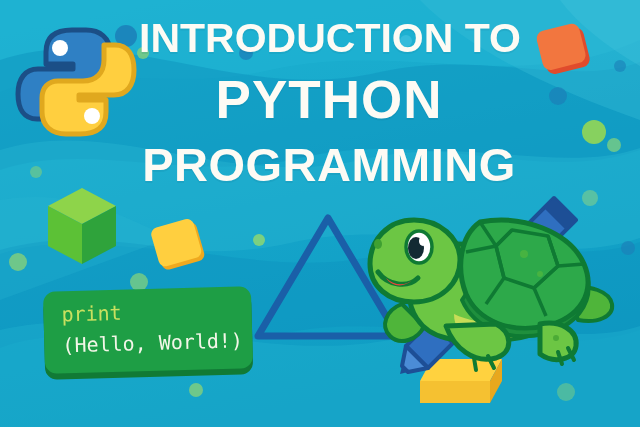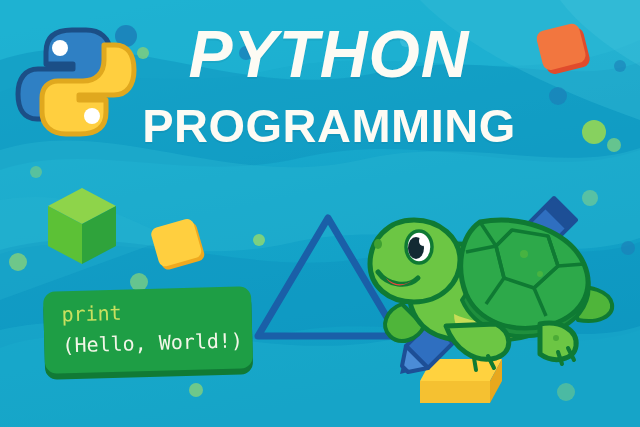--- a/index.html
+++ b/index.html
@@ -17,21 +17,21 @@
   
   .titles{position:absolute;left:0;top:18px;width:640px;text-align:center;
           z-index:40;pointer-events:none;}
   .t-line{
     color:#fdfbf4;font-weight:700;line-height:0.98;
     letter-spacing:-0.5px;
     text-shadow:0 2px 0 rgba(8,90,120,0.10);
     white-space:nowrap;
   }
   .t-intro{font-size:41px;letter-spacing:0px;margin-left:20px;}
-  .t-python{font-size:66px;letter-spacing:1px;margin-top:4px;margin-left:18px;font-style:italic;}
+  .t-python{font-size:53px;letter-spacing:1px;margin-top:16px;margin-left:18px;}
   .t-prog{font-size:47px;letter-spacing:0.5px;margin-top:16px;margin-left:18px;}
 
   
   .pylogo{position:absolute;left:12px;top:18px;width:128px;height:128px;z-index:30;}
 
   
   .codecard{
     position:absolute;left:44px;top:289px;width:208px;height:82px;
     transform:rotate(-1.6deg);z-index:35;
   }
@@ -219,17 +219,18 @@
   <div class="codecard">
     <div class="shadow"></div>
     <div class="face"></div>
     <div class="txt">
       <div class="cd-print">print</div>
       <div class="cd-hello">(Hello, World!)</div>
     </div>
   </div>
 
   <div class="titles">
+    <div class="t-line t-intro">INTRODUCTION TO</div>
     <div class="t-line t-python">PYTHON</div>
     <div class="t-line t-prog">PROGRAMMING</div>
   </div>
 
 </div>
 
 </body></html>

